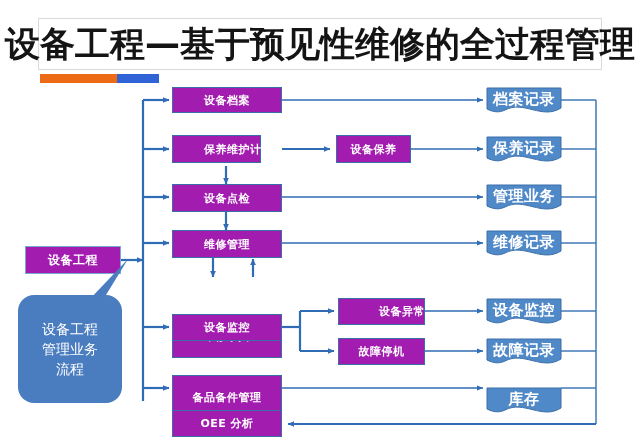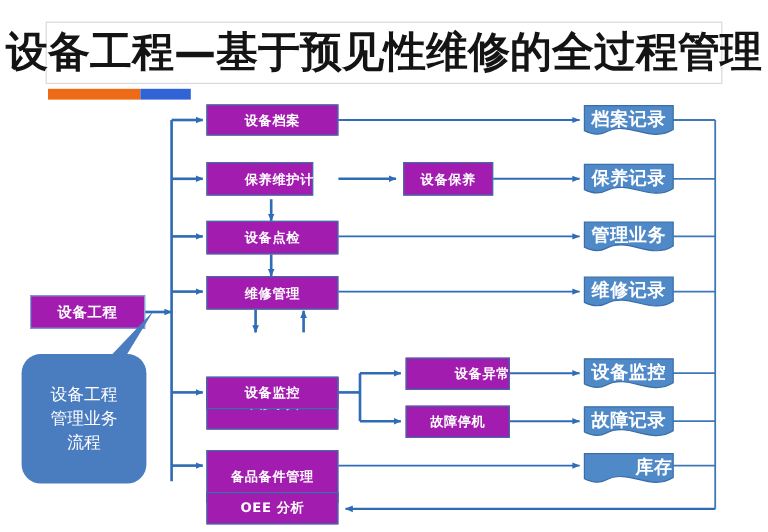--- a/index.html
+++ b/index.html
@@ -220,20 +220,20 @@
       <path d="M0,0 H74 V20 C55,32 37,12 18,22 C12,25 6,24 0,21 Z" fill="#5089c8" stroke="#3a6ea8" stroke-width="1"></path>
     </svg>
     <div class="doc-label">设备监控</div>
   </div>
   <div class="doc" style="left:487px;top:339px;width:74px;height:28px;">
     <svg width="74" height="28" viewBox="0 0 74 28" xmlns="http://www.w3.org/2000/svg">
       <path d="M0,0 H74 V20 C55,32 37,12 18,22 C12,25 6,24 0,21 Z" fill="#5089c8" stroke="#3a6ea8" stroke-width="1"></path>
     </svg>
     <div class="doc-label">故障记录</div>
   </div>
-  <div class="doc" style="left:487px;top:378px;width:74px;height:28px;padding-left:42px;">
+  <div class="doc" style="left:487px;top:388px;width:74px;height:28px;">
     <svg width="74" height="28" viewBox="0 0 74 28" xmlns="http://www.w3.org/2000/svg">
       <path d="M0,0 H74 V20 C55,32 37,12 18,22 C12,25 6,24 0,21 Z" fill="#5089c8" stroke="#3a6ea8" stroke-width="1"></path>
     </svg>
     <div class="doc-label">库存</div>
   </div>
 
 </div>
 
 </body></html>

